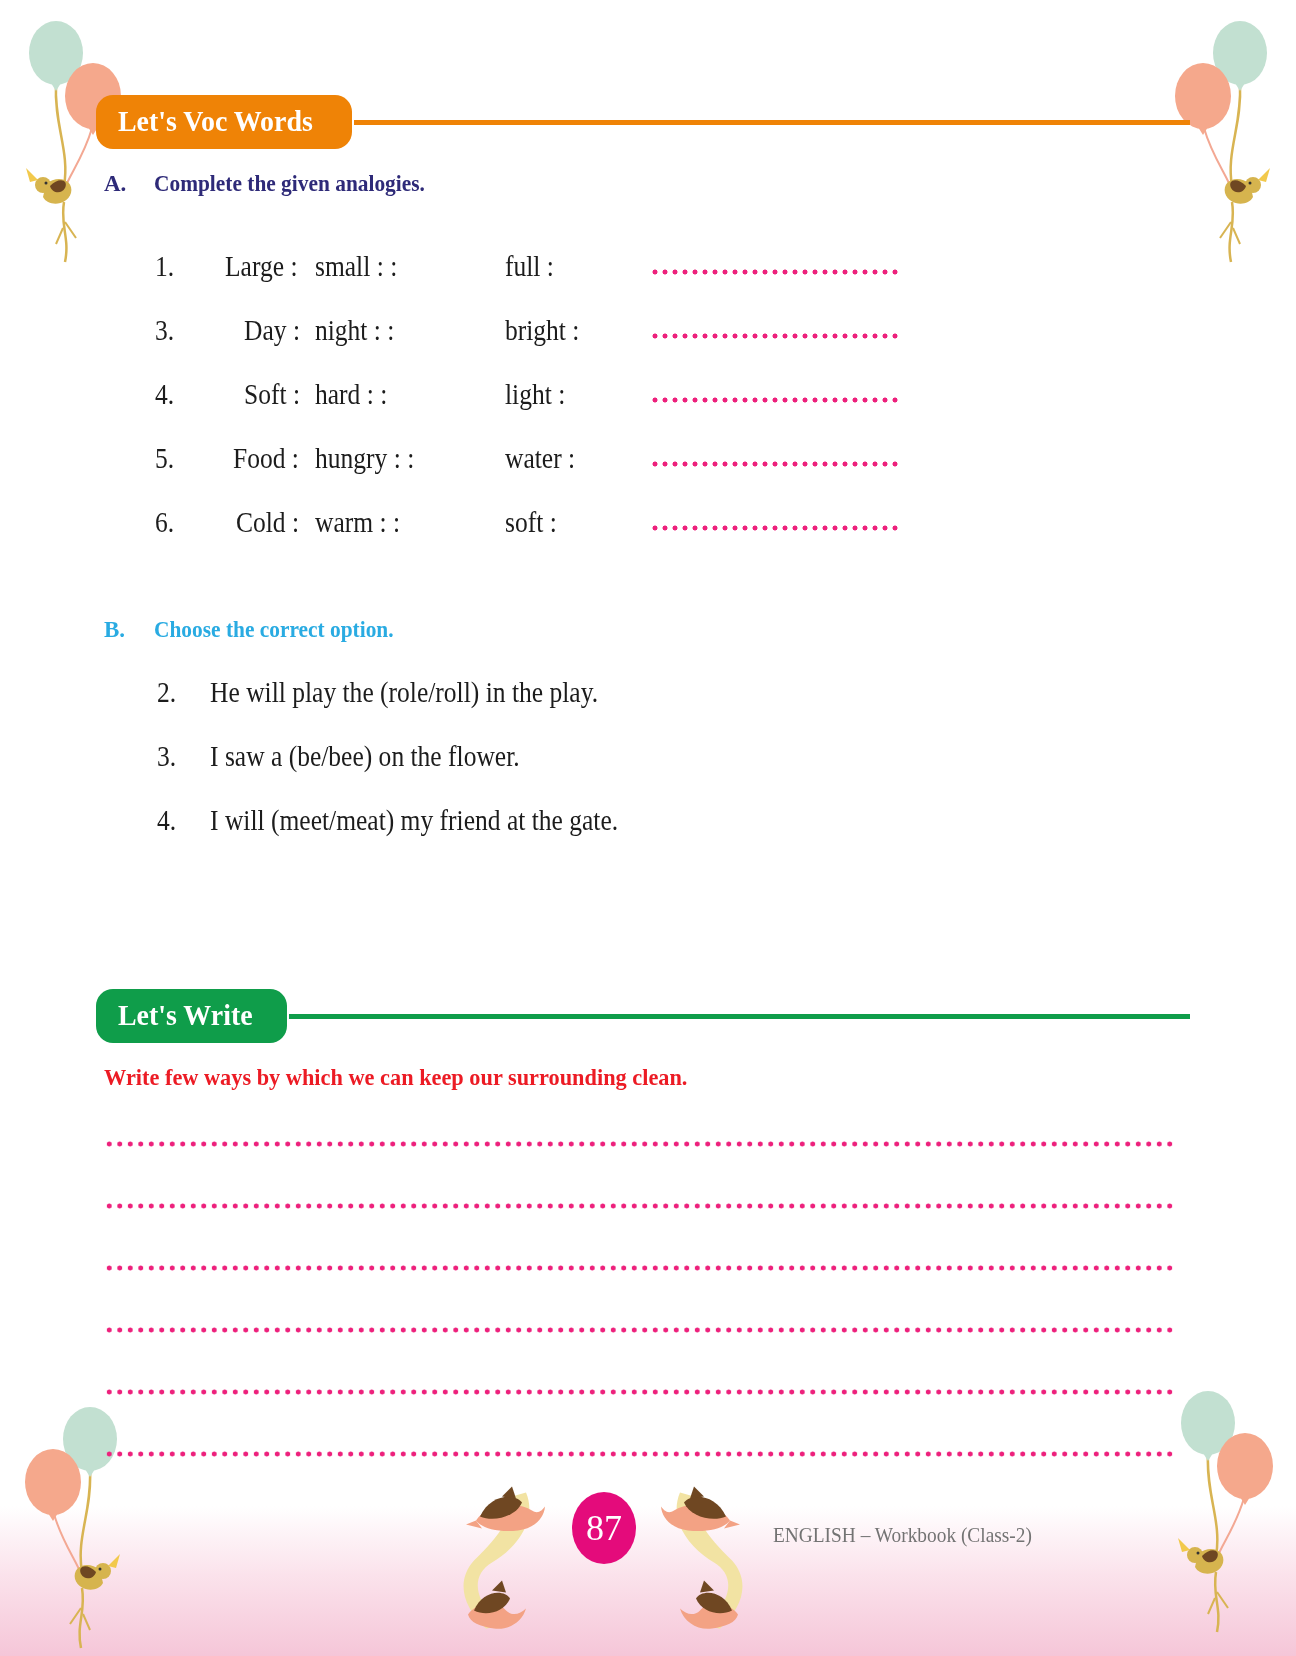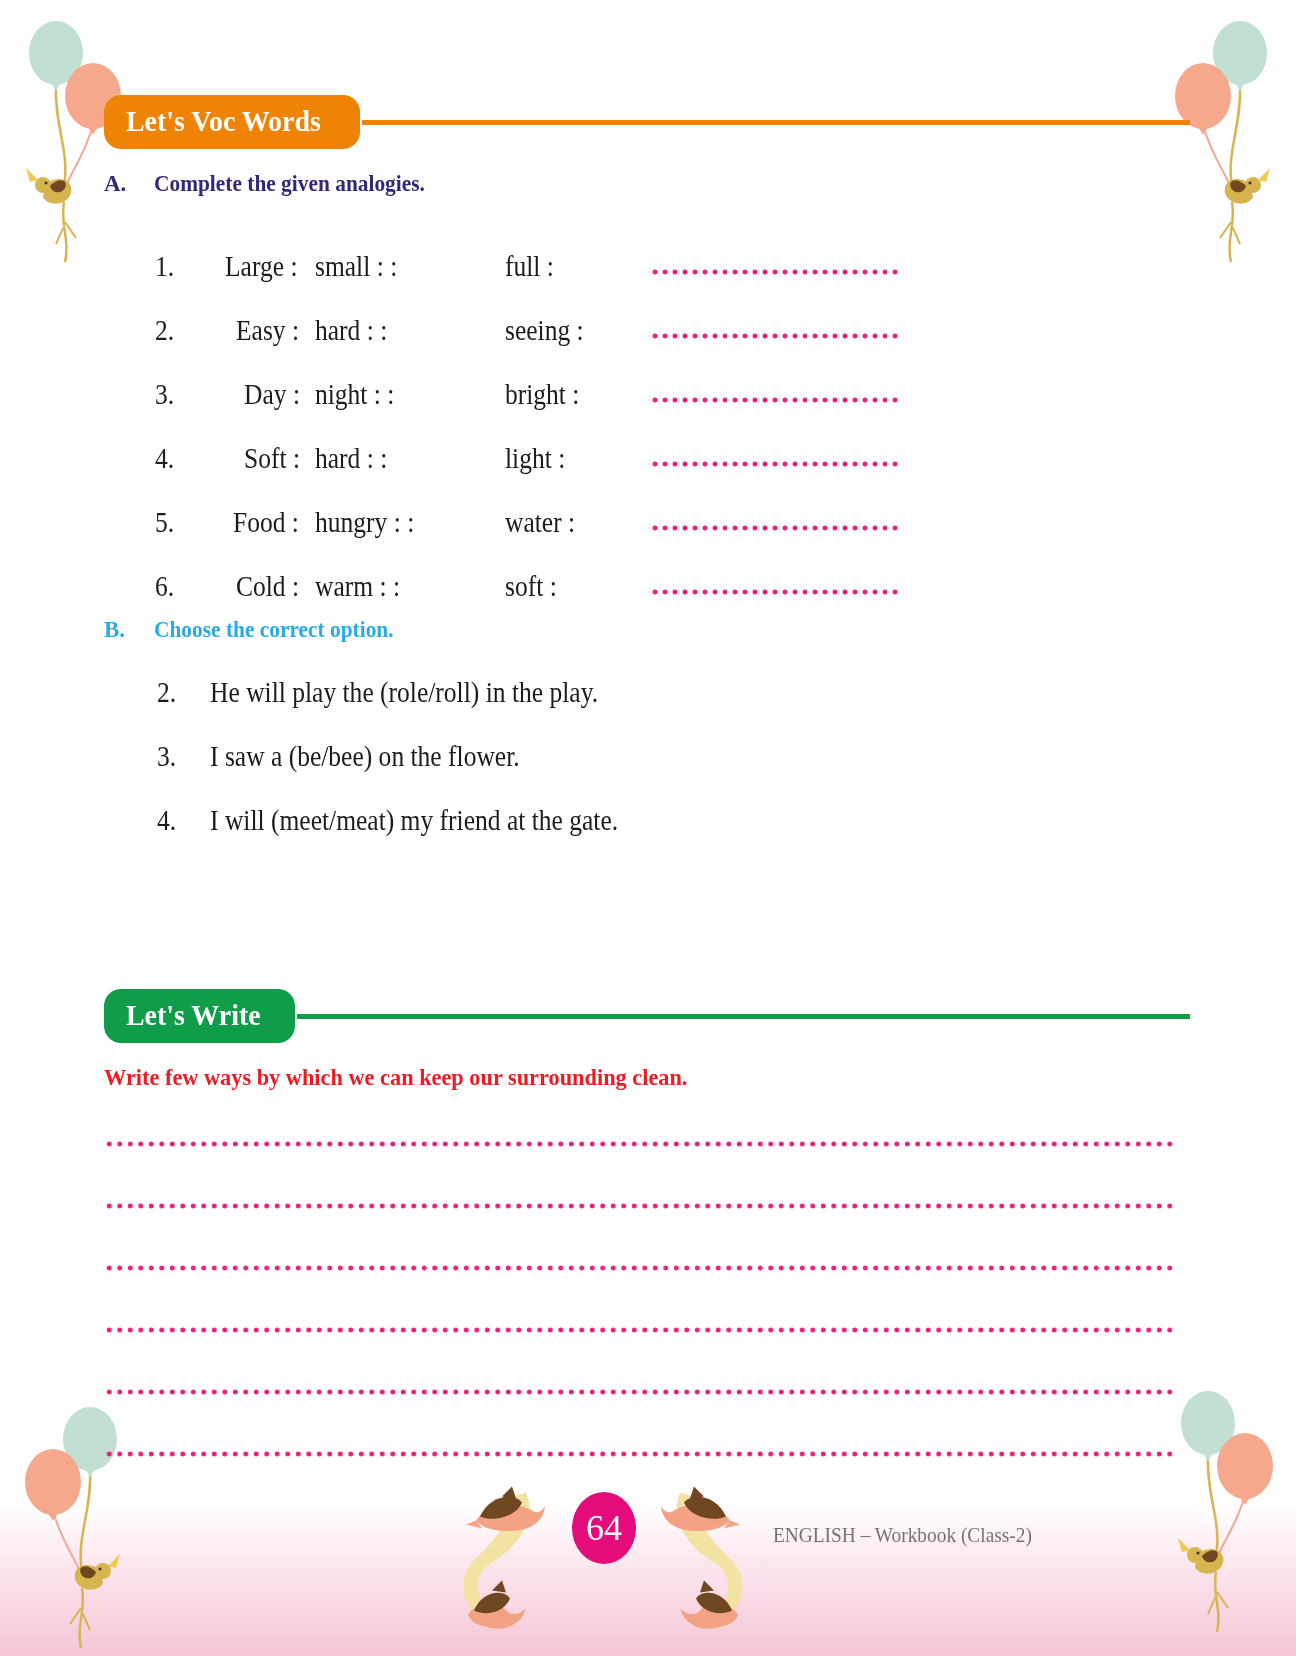--- a/index.html
+++ b/index.html
@@ -14,21 +14,21 @@
   }
   
   .band-top{position:absolute;left:0;top:0;width:100%;height:168px;
     background:linear-gradient(180deg,#f6c3d7 0%,#fbdfe b 0%,#f8d2e1 18%,#fdeef4 70%,#ffffff 100%);z-index:1;}
   .band-bottom{position:absolute;left:0;bottom:0;width:100%;height:150px;
     background:linear-gradient(180deg,rgba(255,255,255,0) 0%,#fbe3ec 45%,#f5c6d8 100%);z-index:1;}
 
   .content{position:absolute;inset:0;z-index:3;}
 
   
-  .badge-row{position:absolute;left:104px;right:106px;display:flex;align-items:center;}
+  .badge-row{position:absolute;left:96px;right:106px;display:flex;align-items:center;}
   .badge{color:#ffffff;font-weight:bold;font-size:30px;line-height:1;
     padding:11px 24px 13px 22px;border-radius:17px;white-space:nowrap;}
   .badge-voc{background:#ef8306;}
   .badge-write{background:#0f9d4a;text-align:center;}
   .rule{flex:1;height:5px;margin-left:2px;}
   .rule-orange{background:#ef8306;}
   .rule-green{background:#0f9d4a;}
 
   .cx{display:inline-block;transform:scaleX(0.88);transform-origin:0 60%;white-space:pre;}
   .cx93{display:inline-block;transform:scaleX(0.93);transform-origin:0 60%;white-space:pre;}
@@ -138,23 +138,20 @@
 
     <div class="sec-heading navy" style="top:164px">
       <span class="lbl">A.</span><span class="cx93">Complete the given analogies.</span>
     </div>
 
     <div class="a-list" style="top:226px">
       <div class="a-row">
         <span class="a-num"><span class="cx">1.</span></span><span class="a-t1"><span class="cx"><span>Large</span><span> : </span></span></span><span class="a-t2"><span class="cx"><span>small</span><span> : : </span></span></span><span class="a-t3"><span class="cx"><span>full</span><span> : </span></span></span><span class="dots"></span>
       </div>
       <div class="a-row">
-        <span class="a-num"><span class="cx">2.</span></span><span class="a-t1"><span class="cx"><span>Easy</span><span> : </span></span></span><span class="a-t2"><span class="cx"><span>hard</span><span> : : </span></span></span><span class="a-t3"><span class="cx"><span>seeing</span><span> : </span></span></span><span class="dots"></span>
-      </div>
-      <div class="a-row">
         <span class="a-num"><span class="cx">3.</span></span><span class="a-t1"><span class="cx"><span>Day</span><span> : </span></span></span><span class="a-t2"><span class="cx"><span>night</span><span> : : </span></span></span><span class="a-t3"><span class="cx"><span>bright</span><span> : </span></span></span><span class="dots"></span>
       </div>
       <div class="a-row">
         <span class="a-num"><span class="cx">4.</span></span><span class="a-t1"><span class="cx"><span>Soft</span><span> : </span></span></span><span class="a-t2"><span class="cx"><span>hard</span><span> : : </span></span></span><span class="a-t3"><span class="cx"><span>light</span><span> : </span></span></span><span class="dots"></span>
       </div>
       <div class="a-row">
         <span class="a-num"><span class="cx">5.</span></span><span class="a-t1"><span class="cx"><span>Food</span><span> : </span></span></span><span class="a-t2"><span class="cx"><span>hungry</span><span> : : </span></span></span><span class="a-t3"><span class="cx"><span>water</span><span> : </span></span></span><span class="dots"></span>
       </div>
       <div class="a-row">
         <span class="a-num"><span class="cx">6.</span></span><span class="a-t1"><span class="cx"><span>Cold</span><span> : </span></span></span><span class="a-t2"><span class="cx"><span>warm</span><span> : : </span></span></span><span class="a-t3"><span class="cx"><span>soft</span><span> : </span></span></span><span class="dots"></span>
@@ -201,19 +198,19 @@
 
   <svg class="deco" style="left:446px;top:1484px" width="105" height="150" viewBox="0 0 105 145">
     <use href="#ribbon-bird" xlink:href="#ribbon-bird"></use>
   </svg>
   <svg class="deco" style="left:655px;top:1484px" width="105" height="150" viewBox="0 0 105 145">
     <g transform="translate(105,0) scale(-1,1)">
         <use href="#ribbon-bird" xlink:href="#ribbon-bird"></use>
       </g>
   </svg>
   <div class="page-circle">
-    <span>64</span>
+    <span>87</span>
   </div>
   <div class="footer-label">
     <span class="cx">ENGLISH – Workbook (Class-2)</span>
   </div>
 
 </div>
 
 </body></html>

